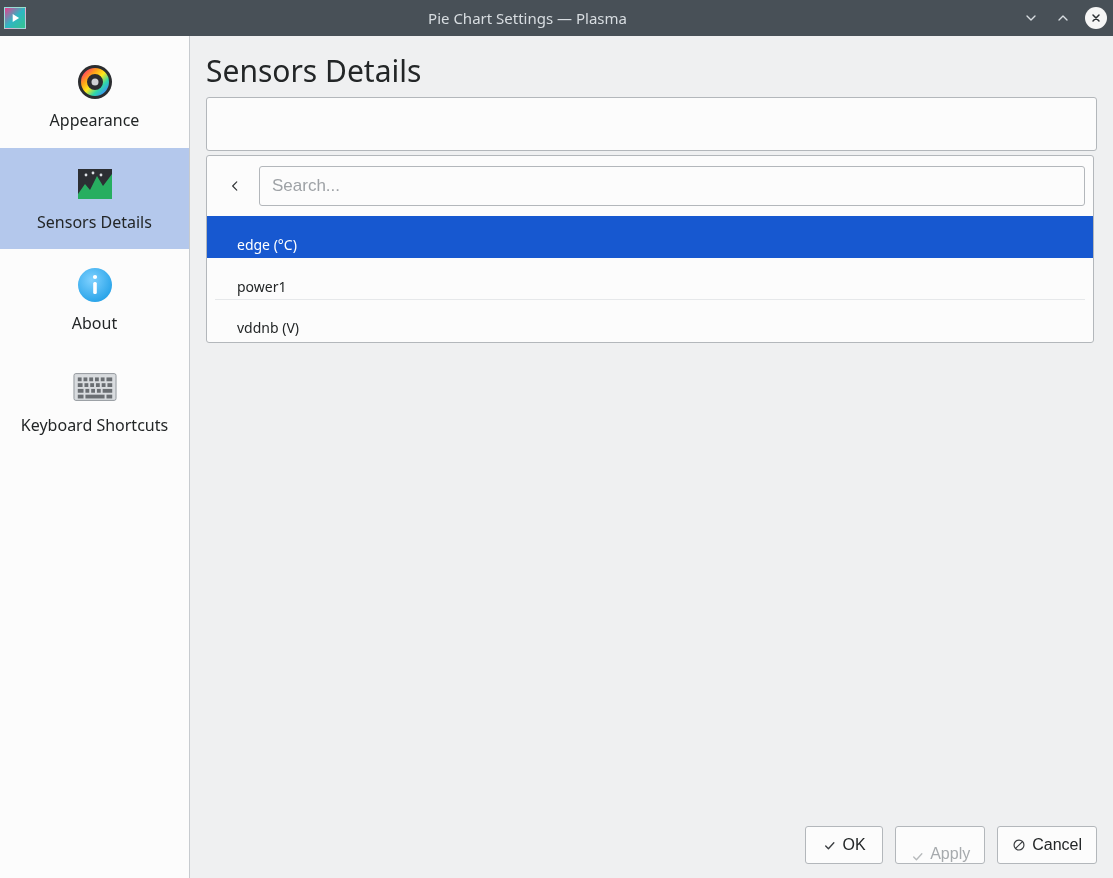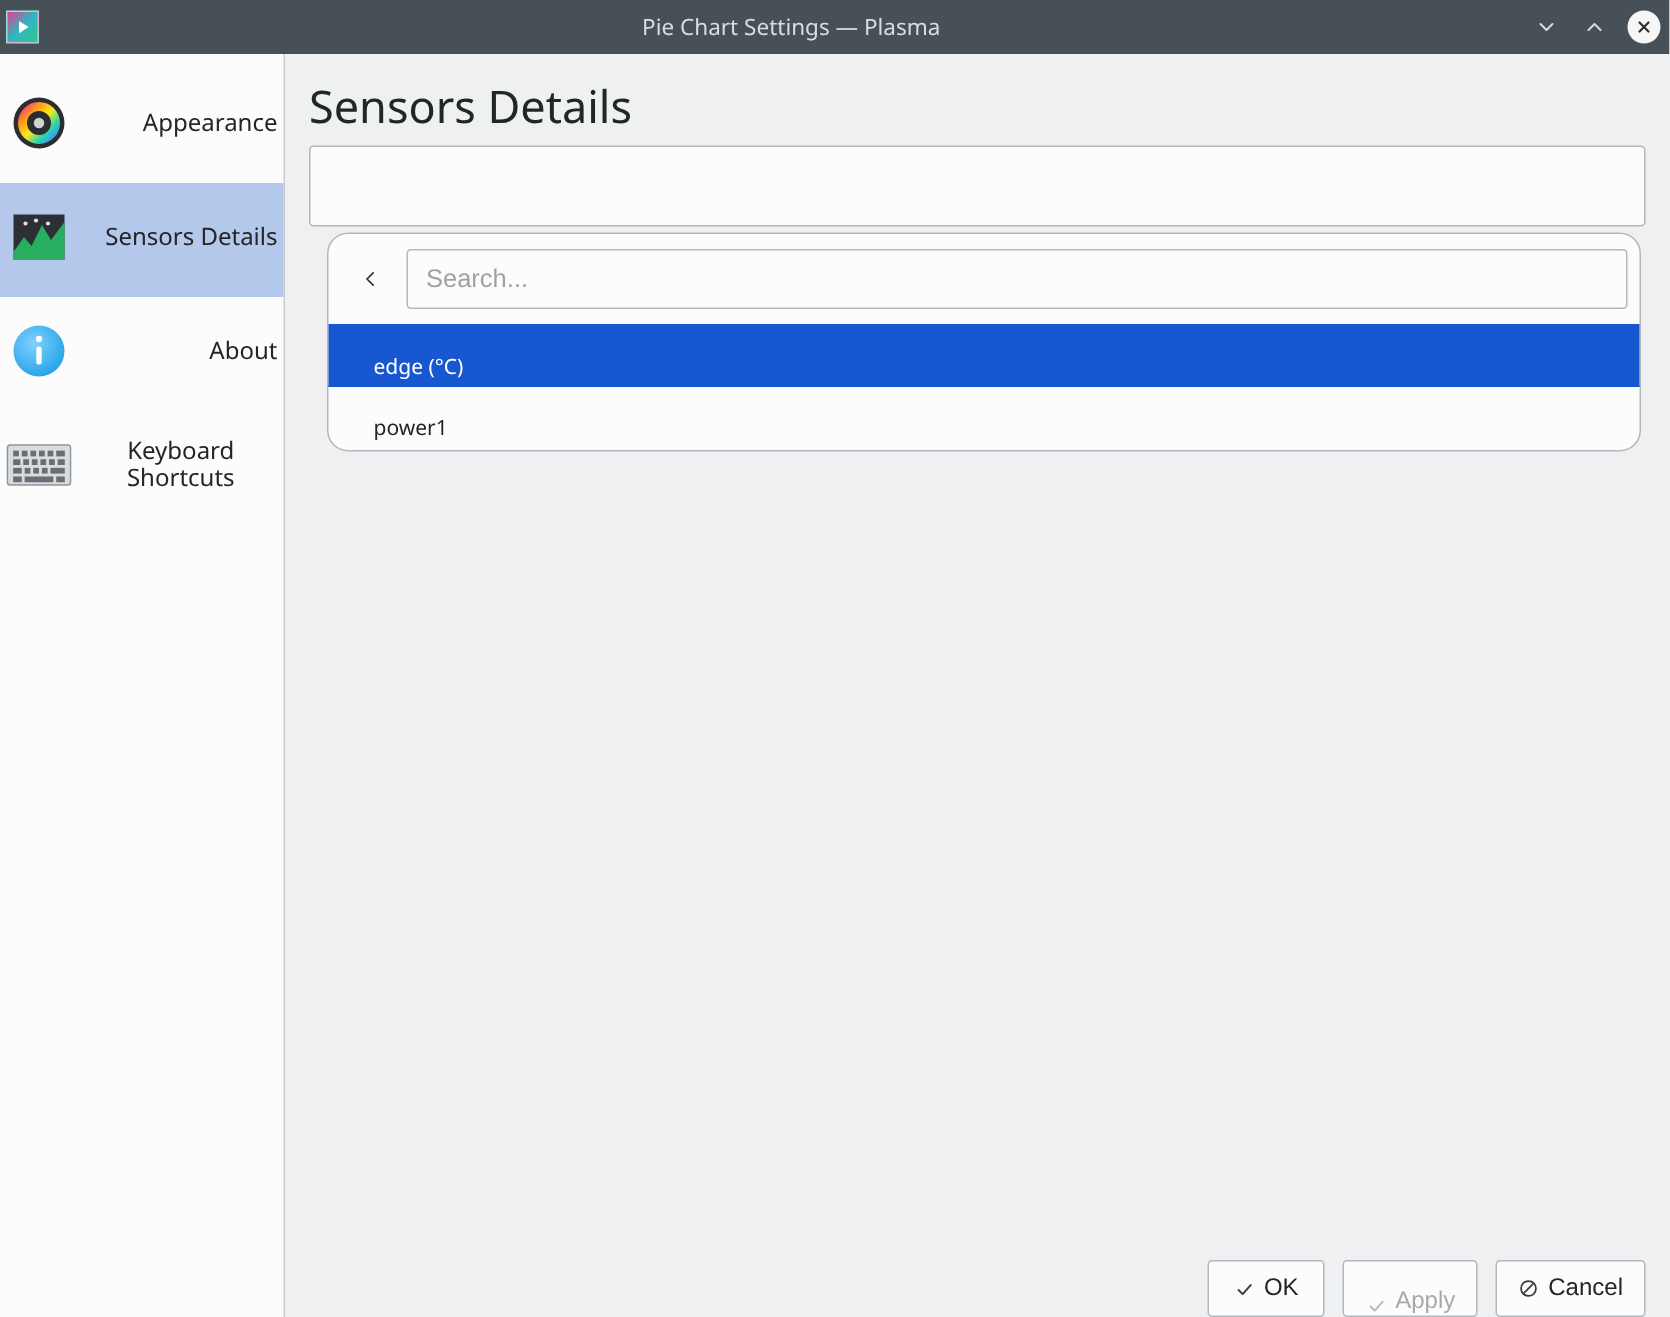--- a/index.html
+++ b/index.html
@@ -62,20 +62,21 @@
 
   
   .sidebar {
     width: 190px;
     background: #fcfcfc;
     border-right: 1px solid #c7cbcf;
     padding-top: 10px;
   }
   .side-item {
     display: flex;
+    flex-direction: column;
     align-items: center;
     justify-content: space-between;
     gap: 8px;
     padding: 14px 4px 18px 4px;
     font-size: 16px;
     cursor: pointer;
     text-align: center;
     line-height: 1.1;
   }
   .side-item.selected {
@@ -116,26 +117,26 @@
     width: 100%;
     height: 54px;
     background: #fcfcfc;
     border: 1px solid #b3b7bb;
     border-radius: 3px;
   }
 
   
   .popup {
     position: absolute;
-    left: 28px;
+    left: 16px;
     right: 19px;
     top: 58px;
     background: #fcfcfc;
     border: 1px solid #b3b7bb;
-    border-radius: 14px;
+    border-radius: 3px;
     padding: 8px 8px 0 8px;
     box-shadow: 0 0 0 rgba(0,0,0,0);
   }
   .popup-header {
     display: flex;
     align-items: center;
     gap: 10px;
     padding: 2px 0 8px 6px;
   }
   .back-btn {
@@ -174,21 +175,21 @@
     margin: 0 -8px;
     padding-left: 30px;
   }
 
   
   .footer {
     margin-top: auto;
     display: flex;
     justify-content: flex-end;
     gap: 12px;
-    padding: 12px 16px 0 16px;
+    padding: 12px 16px 14px 16px;
   }
   .btn {
     height: 38px;
     min-width: 78px;
     padding: 0 14px;
     display: inline-flex;
     align-items: center;
     justify-content: center;
     gap: 6px;
     background: #fcfcfc;
@@ -339,20 +340,23 @@
           </div>
           <input class="search-input" type="text" placeholder="Search..." style="">
         </div>
         <div class="option-list">
           <div class="option selected">
             <span>edge (°C)</span>
           </div>
           <div class="option">
             <span>power1</span>
           </div>
+          <div class="option">
+            <span>vddnb (V)</span>
+          </div>
         </div>
       </div>
     </div>
 
     <div class="footer">
       <button class="btn">
         <span class="btn-icon">
           <svg width="13" height="13" viewBox="0 0 24 24">
               <path d="M5 13l5 5L20 7" stroke="#3a3d40" stroke-width="2.5" fill="none" stroke-linecap="round" stroke-linejoin="round"></path>
             </svg>

